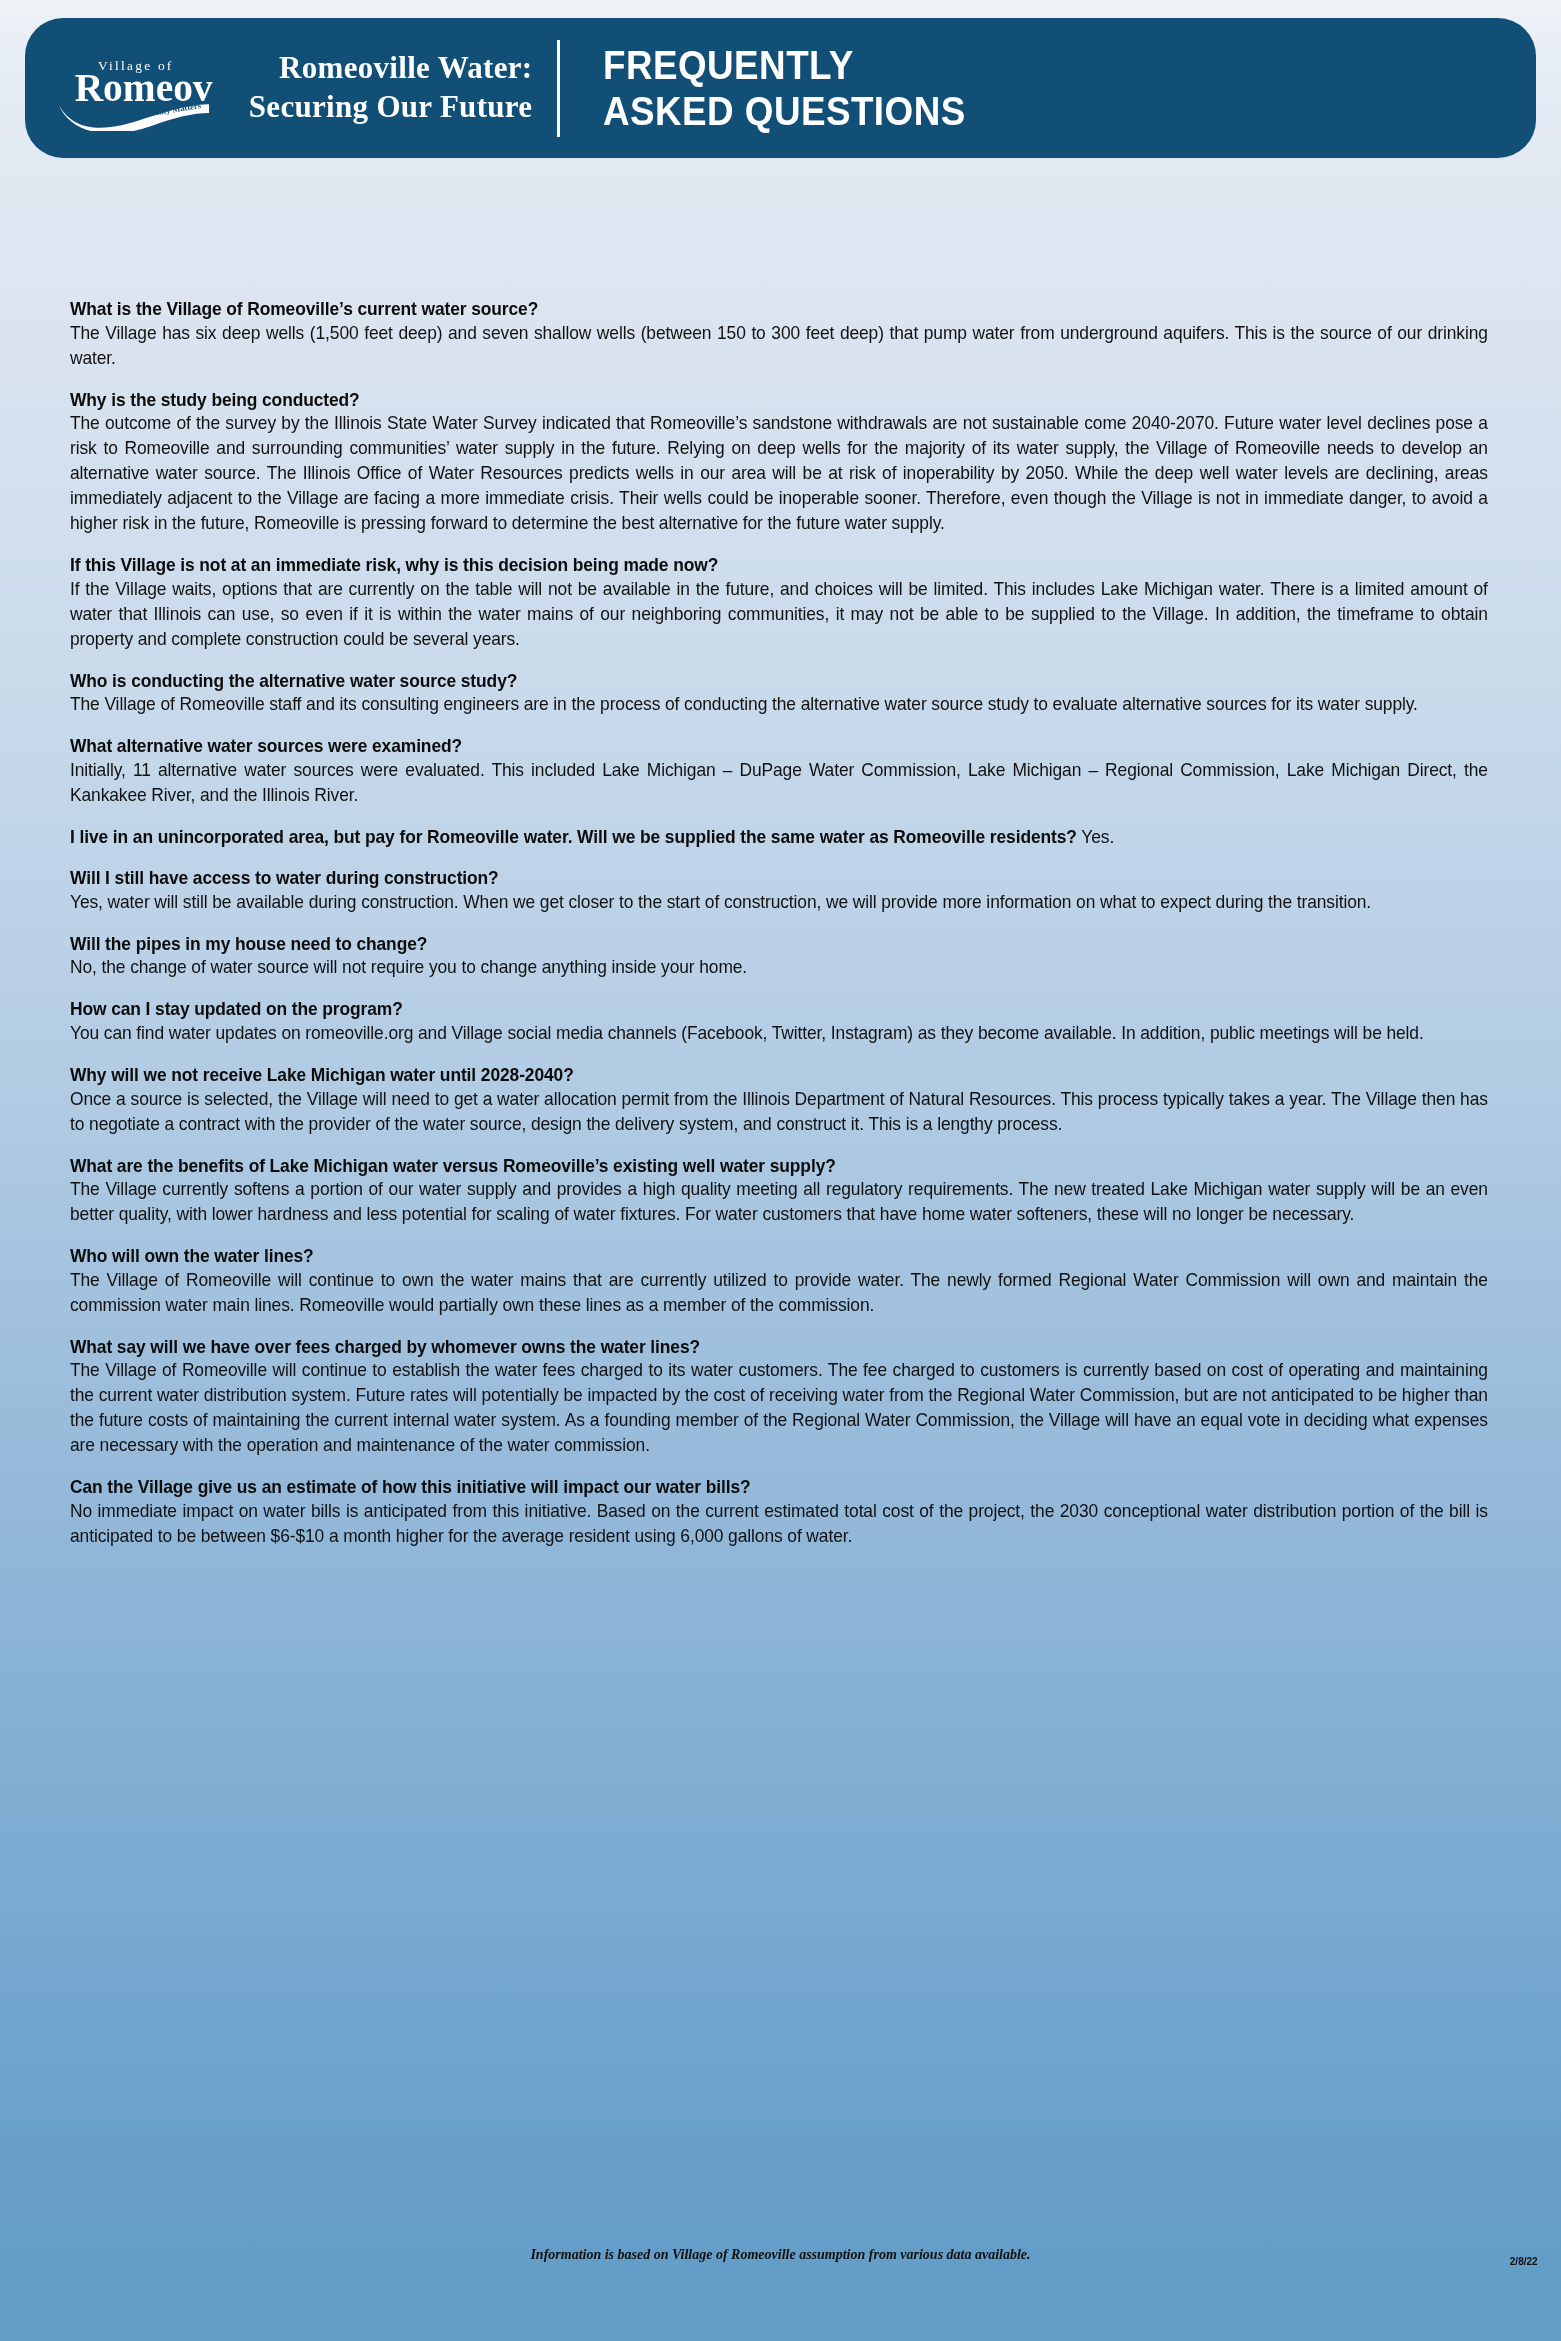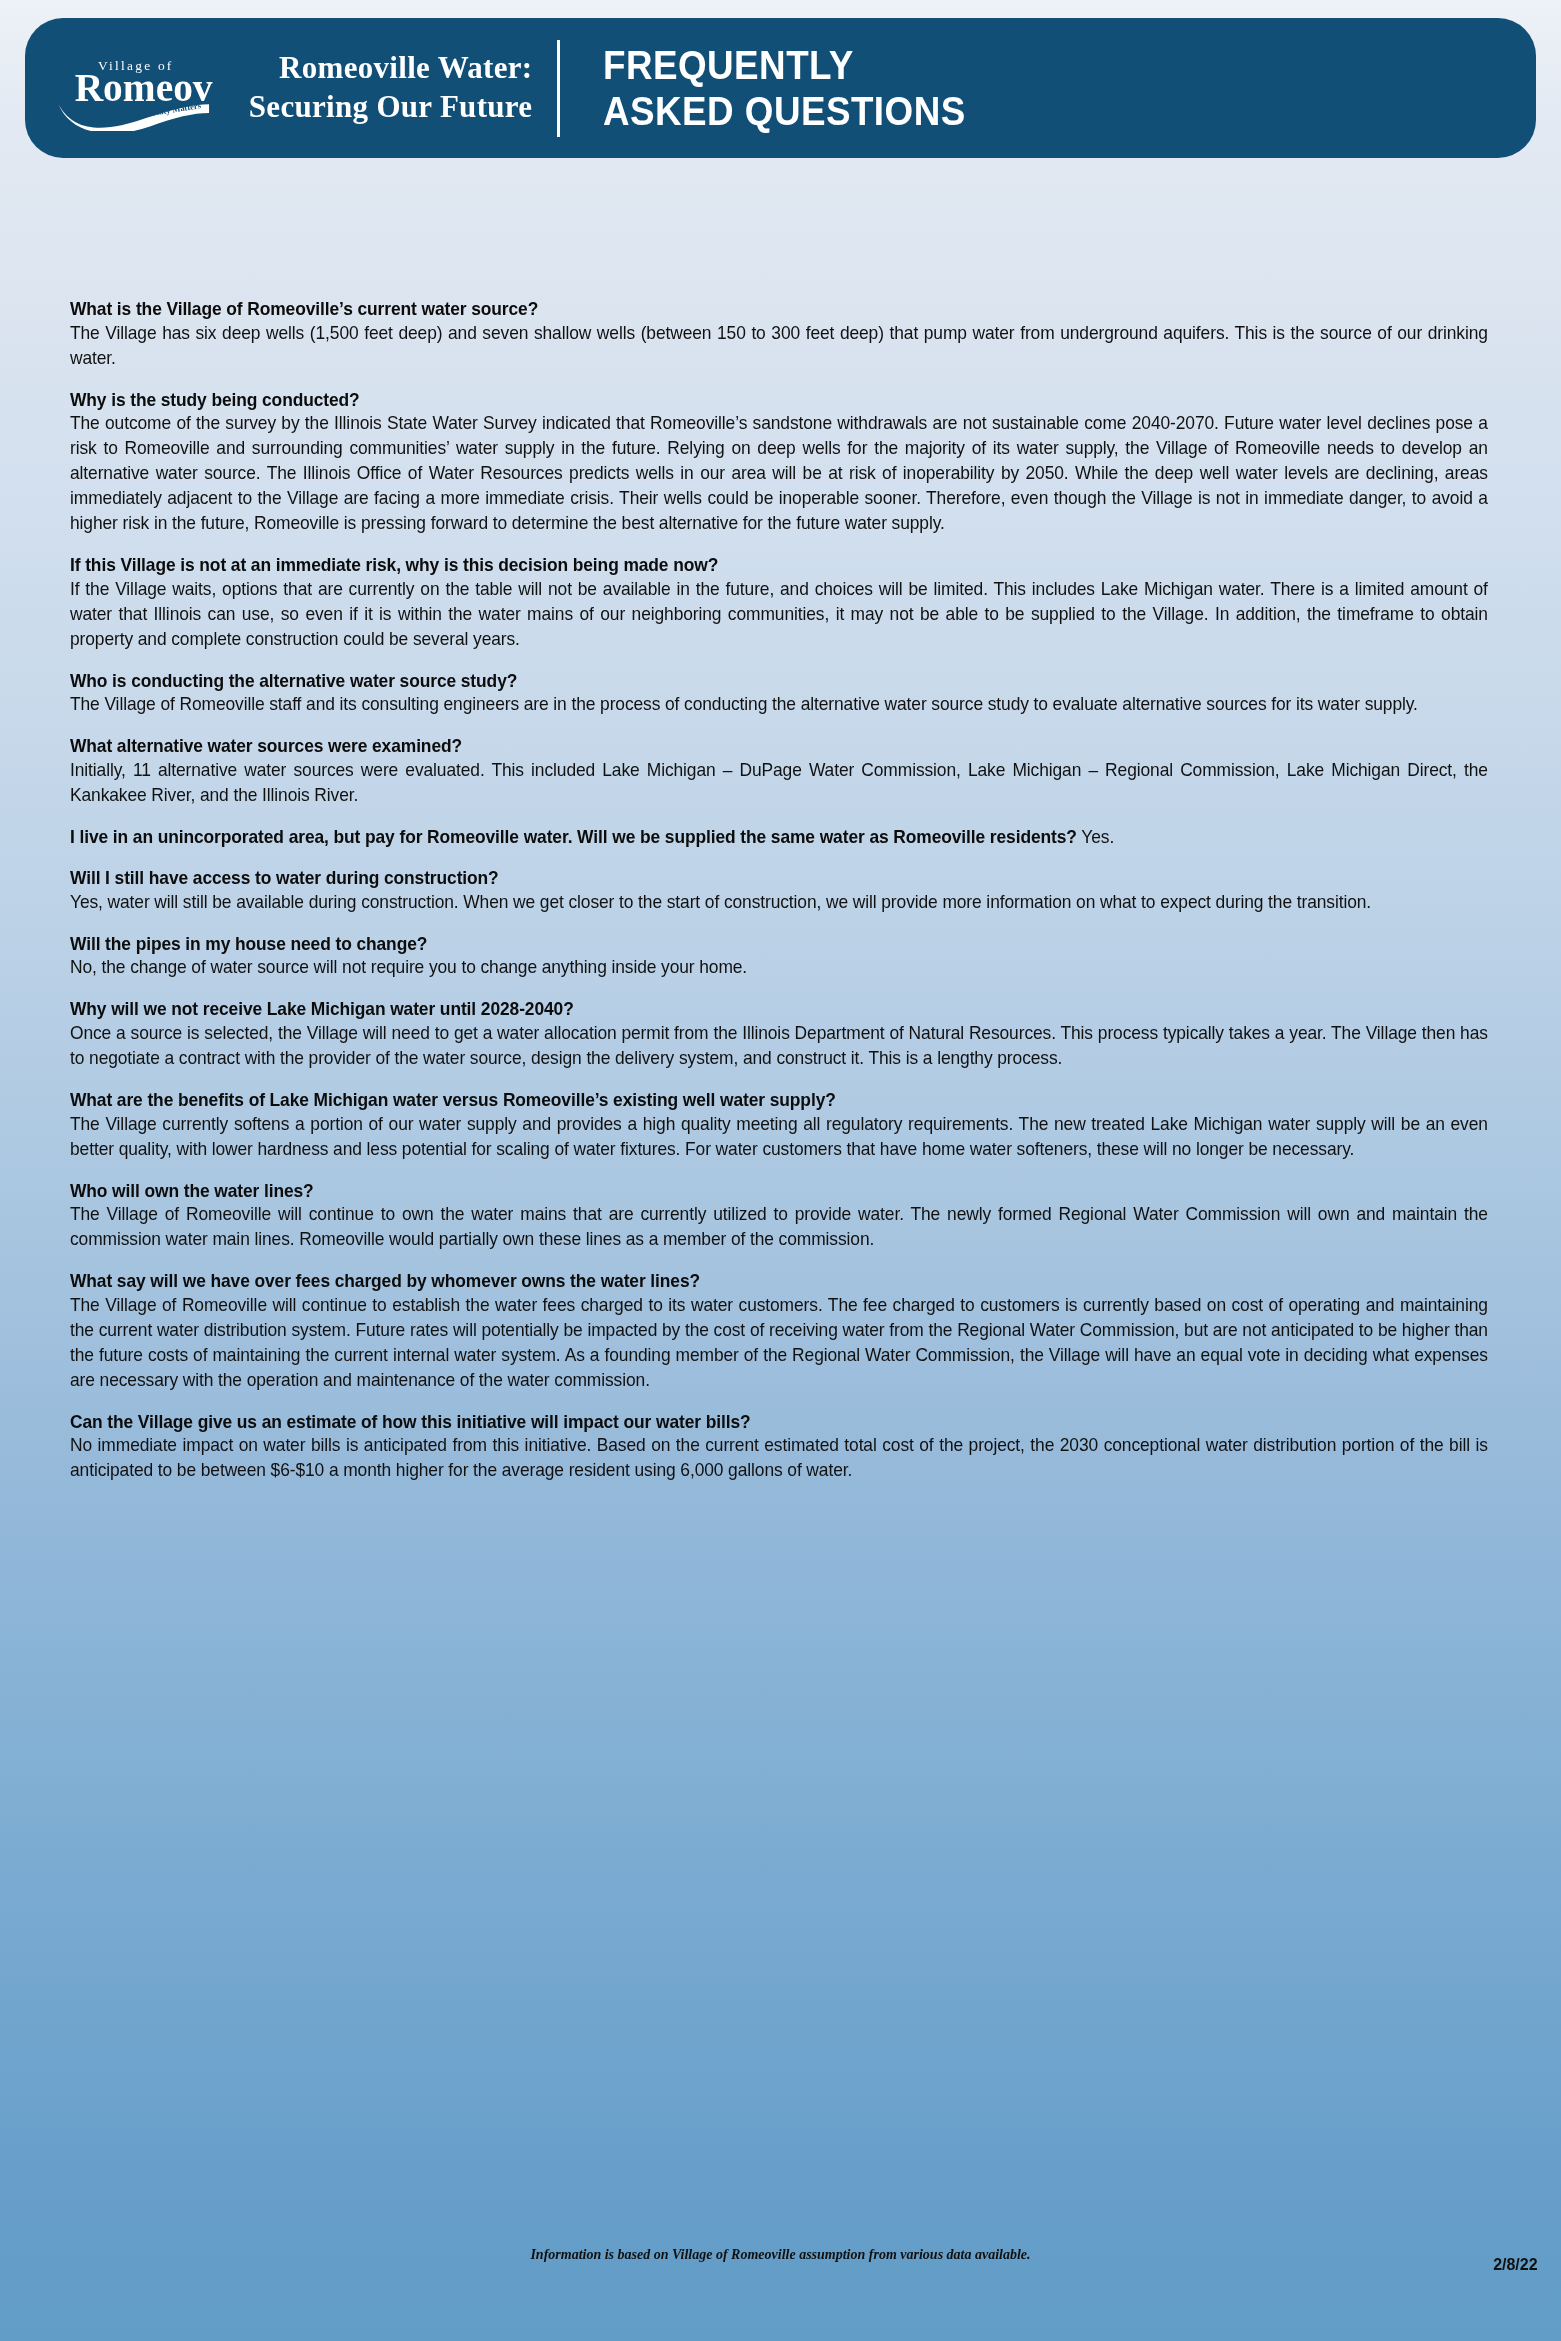--- a/index.html
+++ b/index.html
@@ -144,21 +144,21 @@
     font-weight: bold;
     font-size: 14px;
     color: #101010;
   }
   .footer-date {
     position: absolute;
     right: 23.4px;
     top: 2256px;
     font-family: "Liberation Sans", sans-serif;
     font-weight: bold;
-    font-size: 16px;
+    font-size: 10px;
     color: #111111;
   }
 </style>
 </head>
 <body>
 
 <div class="page">
 
   <div class="header">
 
@@ -210,20 +210,24 @@
       </div>
       <div class="faq">
         <div class="q">Will I still have access to water during construction?</div>
         <div class="a">Yes, water will still be available during construction. When we get closer to the start of construction, we will provide more information on what to expect during the transition.</div>
       </div>
       <div class="faq">
         <div class="q">Will the pipes in my house need to change?</div>
         <div class="a">No, the change of water source will not require you to change anything inside your home.</div>
       </div>
       <div class="faq">
+        <div class="q">How can I stay updated on the program?</div>
+        <div class="a">You can find water updates on romeoville.org and Village social media channels (Facebook, Twitter, Instagram) as they become available. In addition, public meetings will be held.</div>
+      </div>
+      <div class="faq">
         <div class="q">Why will we not receive Lake Michigan water until 2028-2040?</div>
         <div class="a">Once a source is selected, the Village will need to get a water allocation permit from the Illinois Department of Natural Resources. This process typically takes a year. The Village then has to negotiate a contract with the provider of the water source, design the delivery system, and construct it. This is a lengthy process.</div>
       </div>
       <div class="faq">
         <div class="q">What are the benefits of Lake Michigan water versus Romeoville’s existing well water supply?</div>
         <div class="a">The Village currently softens a portion of our water supply and provides a high quality meeting all regulatory requirements. The new treated Lake Michigan water supply will be an even better quality, with lower hardness and less potential for scaling of water fixtures. For water customers that have home water softeners, these will no longer be necessary.</div>
       </div>
       <div class="faq">
         <div class="q">Who will own the water lines?</div>
         <div class="a">The Village of Romeoville will continue to own the water mains that are currently utilized to provide water. The newly formed Regional Water Commission will own and maintain the commission water main lines. Romeoville would partially own these lines as a member of the commission.</div>

